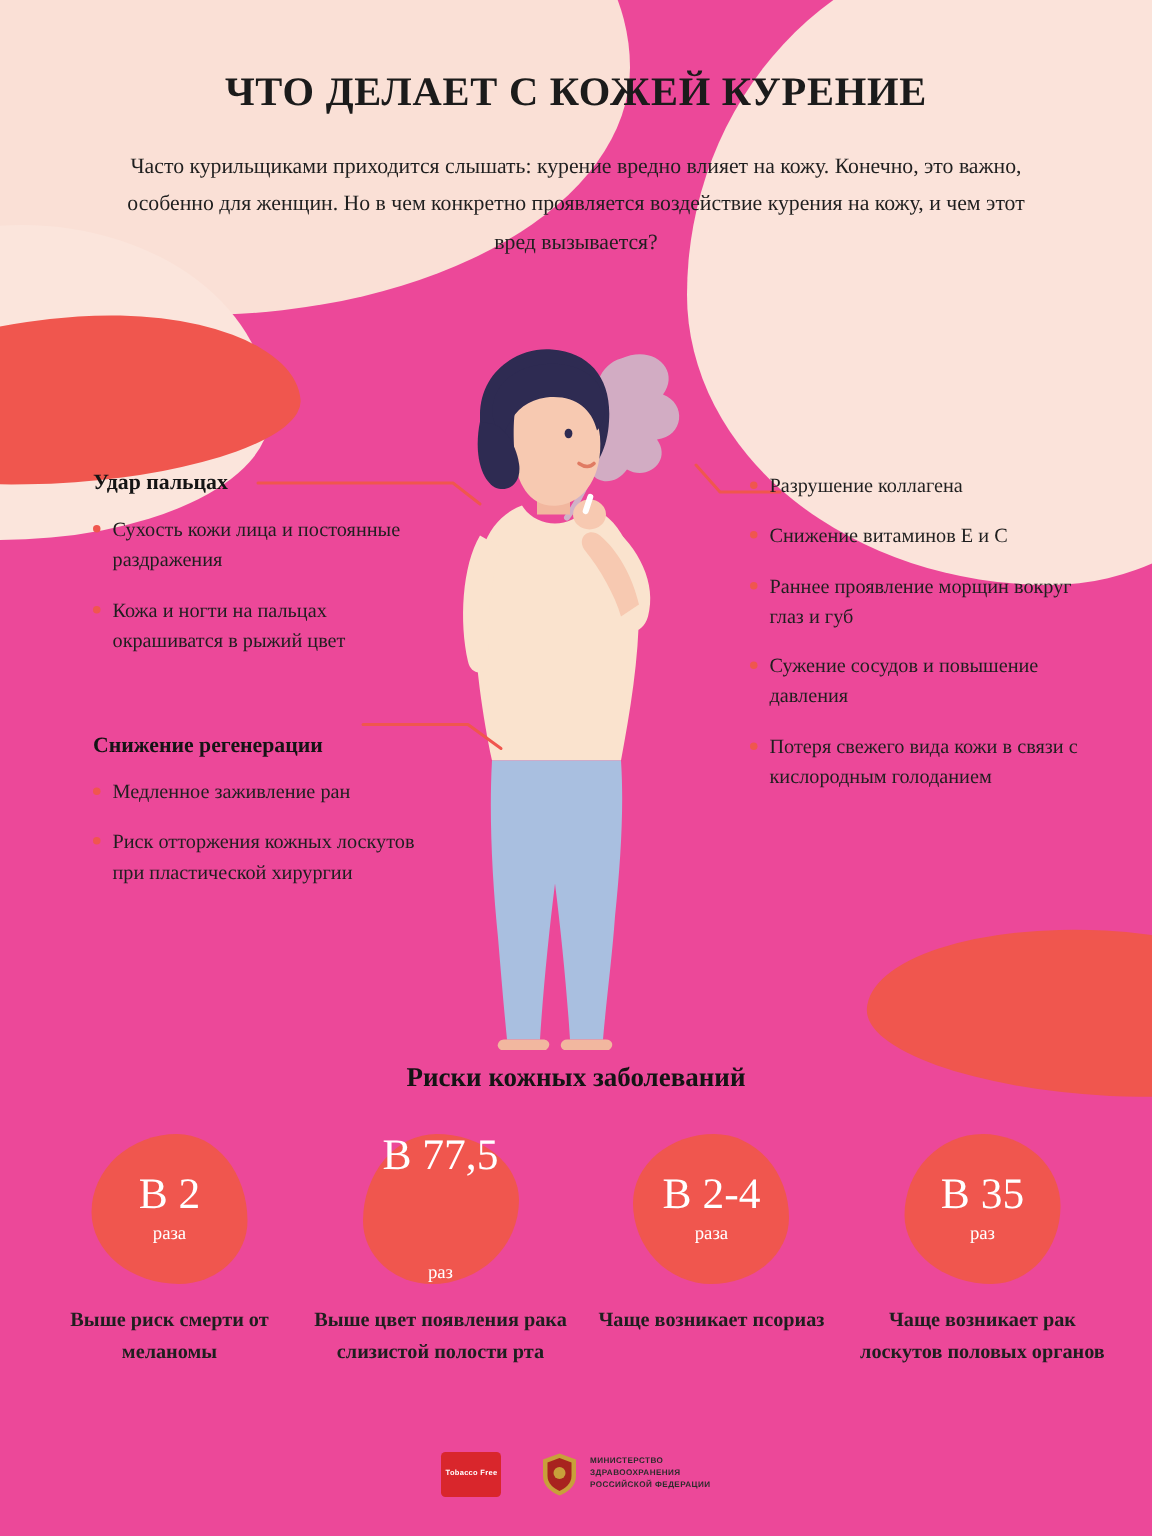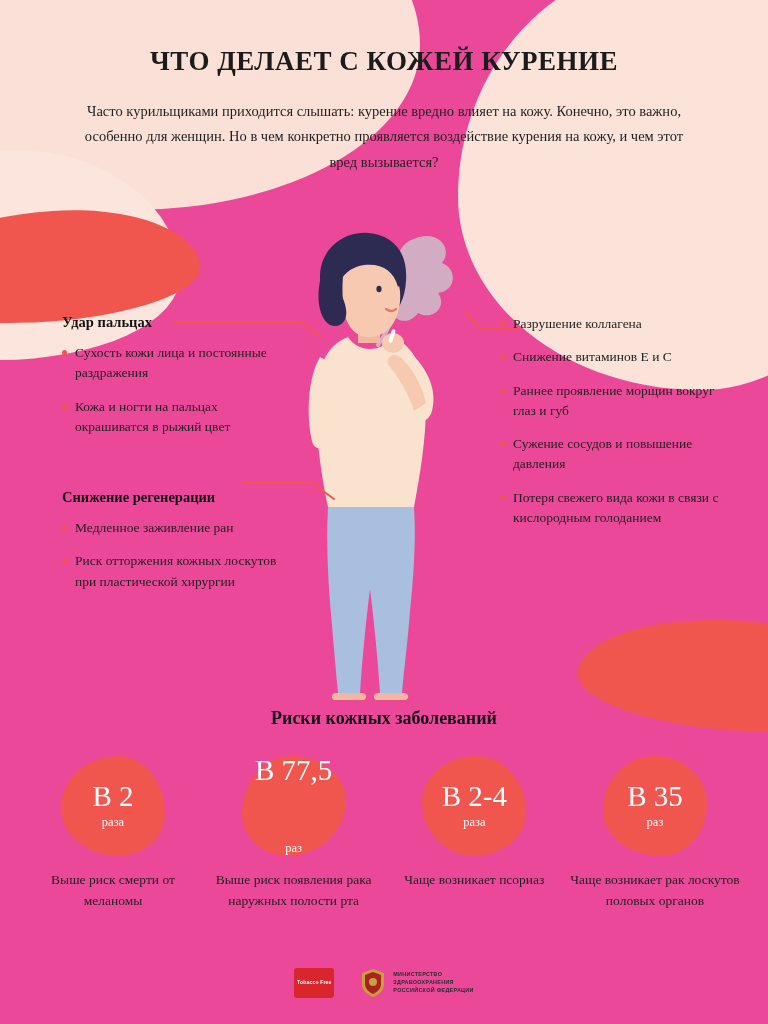--- a/index.html
+++ b/index.html
@@ -202,20 +202,21 @@
     font-family: "Liberation Serif", serif;
     font-size: 12.5px;
     margin-top: 4px;
   }
   .risk-caption {
     margin-top: 14px;
     font-family: "Liberation Serif", serif;
     font-size: 13.5px;
     line-height: 1.55;
     color: #1f1f1f;
+    font-weight: bold;
   }
 
   
   .footer {
     position: absolute;
     bottom: 26px;
     left: 0;
     width: 768px;
     display: flex;
     justify-content: center;
@@ -352,21 +353,21 @@
         <div class="risk-unit">раза</div>
       </div>
       <div class="risk-caption">Выше риск смерти от меланомы</div>
     </div>
 
     <div class="risk-item">
       <div class="risk-blob b775">
         <div class="risk-value">В 77,5</div>
         <div class="risk-unit">раз</div>
       </div>
-      <div class="risk-caption">Выше риск появления рака наружных полости рта</div>
+      <div class="risk-caption">Выше цвет появления рака слизистой полости рта</div>
     </div>
 
     <div class="risk-item">
       <div class="risk-blob b24">
         <div class="risk-value">В 2-4</div>
         <div class="risk-unit">раза</div>
       </div>
       <div class="risk-caption">Чаще возникает псориаз</div>
     </div>
 

